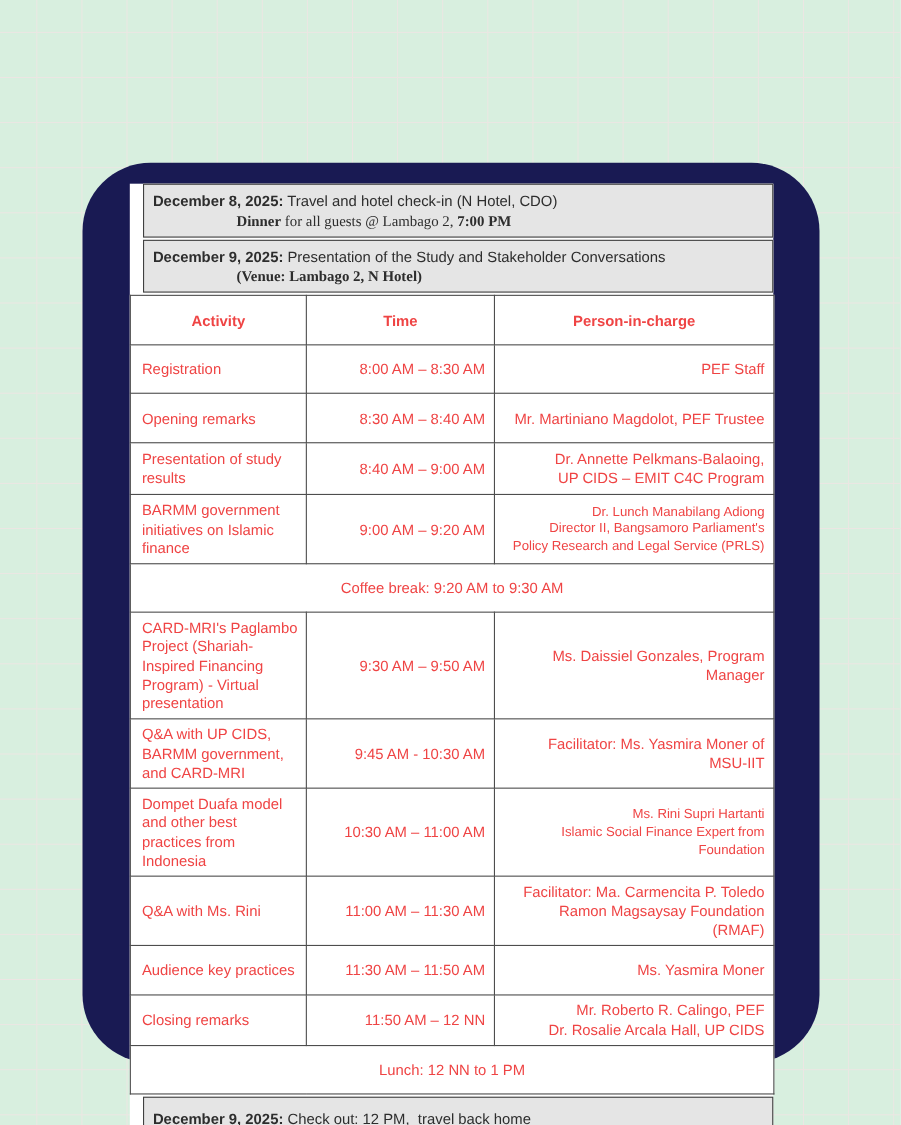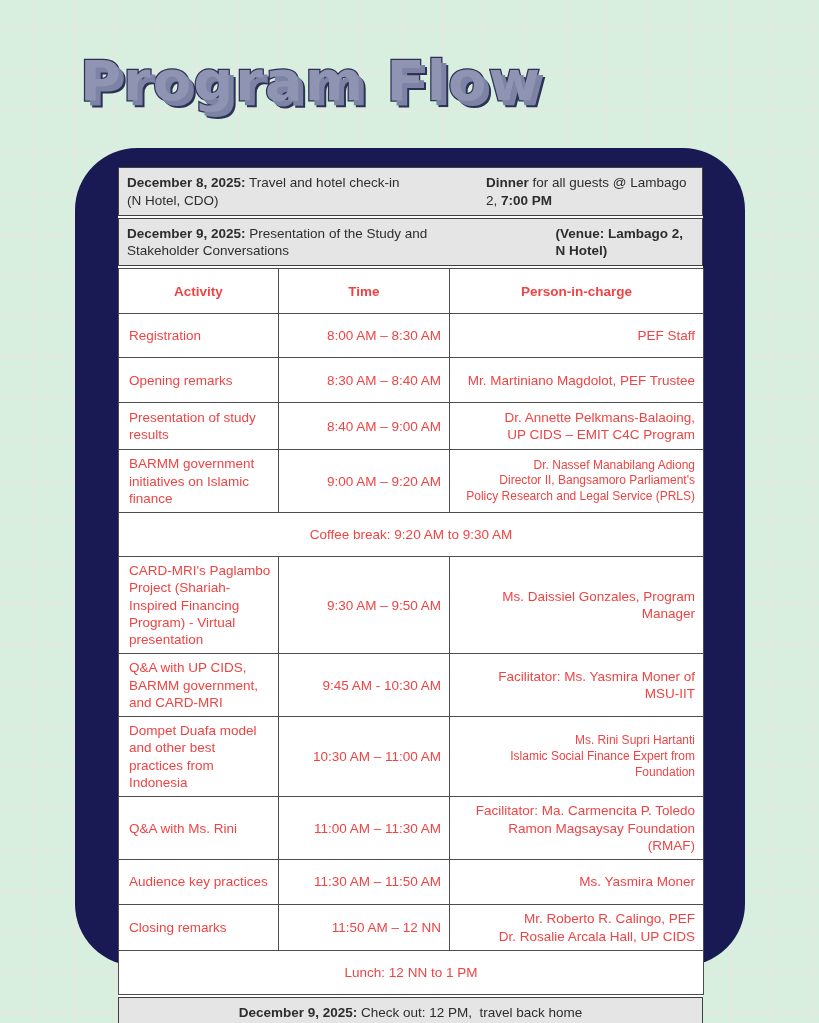--- a/index.html
+++ b/index.html
@@ -52,25 +52,26 @@
   }
   .banner {
     background: #e5e5e5;
     border: 1px solid #404040;
     min-height: 45px;
     padding: 6px 8px 5px 8px;
     font-size: 13.5px;
     line-height: 1.32;
     color: #2d2d2d;
     display: flex;
-    flex-direction: row;
+    flex-direction: column;
     justify-content: center;
+    margin-left: 12px;
   }
   .banner .line { white-space: pre-wrap; }
-  .banner .line.indent { padding-left: 76px; }
+  .banner .line.indent { padding-left: 76px; font-family: Liberation Serif, serif; }
   .banner .b { font-weight: bold; }
   .banner.footer { min-height: 41px; }
   table {
     border-collapse: collapse;
     table-layout: fixed;
     width: 585px;
     background: #ffffff;
   }
   col.c-activity { width: 160px; }
   col.c-time     { width: 171px; }
@@ -86,21 +87,20 @@
   th { font-weight: bold; text-align: center; height: 45px; }
   td.activity { text-align: left; padding-left: 10px; padding-right: 6px; }
   td.time, td.person { text-align: right; }
   td.person.small { font-size: 12px; line-height: 1.3; }
   td.span-cell { text-align: center; }
 </style>
 </head>
 <body>
 
 <div class="page">
-  <div class="title">Program Flow</div>
 
   <div class="card">
     <div class="sheet">
 
       <div class="banner" id="banner-top1">
           <div class="line"><span class="b">December 8, 2025:</span><span> Travel and hotel check-in (N Hotel, CDO)</span></div>
           <div class="line indent"><span class="b">Dinner</span><span> for all guests @ Lambago 2, </span><span class="b">7:00 PM</span></div>
         </div>
       <div class="banner" id="banner-top2">
           <div class="line"><span class="b">December 9, 2025:</span><span> Presentation of the Study and Stakeholder Conversations</span></div>
@@ -140,21 +140,21 @@
               <td class="time">8:40 AM – 9:00 AM</td>
               <td class="person">
                 <div>Dr. Annette Pelkmans-Balaoing,</div>
                 <div>UP CIDS – EMIT C4C Program</div>
               </td>
             </tr>
             <tr style="height: 58px;">
               <td class="activity">BARMM government initiatives on Islamic finance</td>
               <td class="time">9:00 AM – 9:20 AM</td>
               <td class="person small">
-                <div>Dr. Nassef Manabilang Adiong</div>
+                <div>Dr. Lunch Manabilang Adiong</div>
                 <div>Director II, Bangsamoro Parliament's</div>
                 <div>Policy Research and Legal Service (PRLS)</div>
               </td>
             </tr>
             <tr style="height: 44px;">
               <td colspan="3" class="span-cell">Coffee break: 9:20 AM to 9:30 AM</td>
             </tr>
             <tr style="height: 74px;">
               <td class="activity">CARD-MRI's Paglambo Project (Shariah-Inspired Financing Program) - Virtual presentation</td>
               <td class="time">9:30 AM – 9:50 AM</td>

